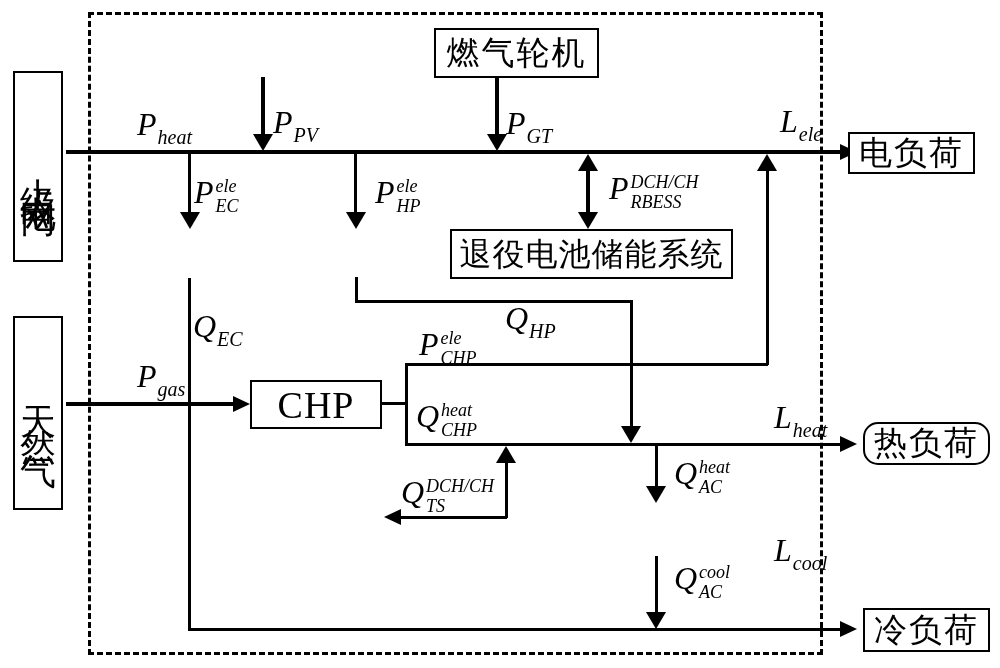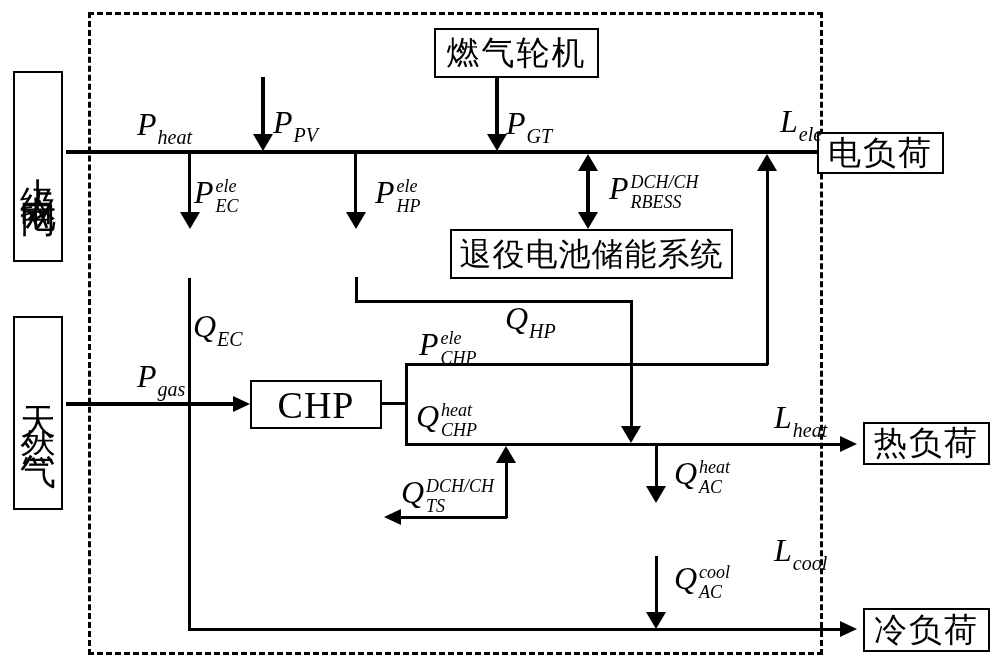--- a/index.html
+++ b/index.html
@@ -107,24 +107,24 @@
   <div class="ln" style="left:66px;top:402px;width:170px;height:4px;"></div>
   <div class="ar right" style="left:233px;top:396px;"></div>
 
   <div class="vbox" style="left:13px;top:71px;width:46px;height:187px;">
     <span class="vtext sp4">上级电网</span>
   </div>
   <div class="vbox" style="left:13px;top:316px;width:46px;height:190px;">
     <span class="vtext sp3">天然气</span>
   </div>
   <div class="box" style="left:434px;top:28px;width:161px;height:46px;">燃气轮机</div>
-  <div class="box" style="left:817px;top:132px;width:123px;height:38px;">电负荷</div>
+  <div class="box" style="left:848px;top:132px;width:123px;height:38px;">电负荷</div>
   <div class="box small" style="left:450px;top:229px;width:279px;height:46px;">退役电池储能系统</div>
   <div class="box latin" style="left:250px;top:380px;width:128px;height:45px;">CHP</div>
-  <div class="box" style="left:863px;top:422px;width:123px;height:39px;">热负荷</div>
+  <div class="box" style="left:863px;top:422px;width:123px;height:39px;border-radius:15px;">热负荷</div>
   <div class="box" style="left:863px;top:608px;width:123px;height:40px;">冷负荷</div>
 
   <div class="lbl" style="left:137px;top:108px;">
     <span class="m">P</span>
       <span class="sb">heat</span>
   </div>
   <div class="lbl" style="left:273px;top:106px;">
     <span class="m">P</span>
       <span class="sb">PV</span>
   </div>

